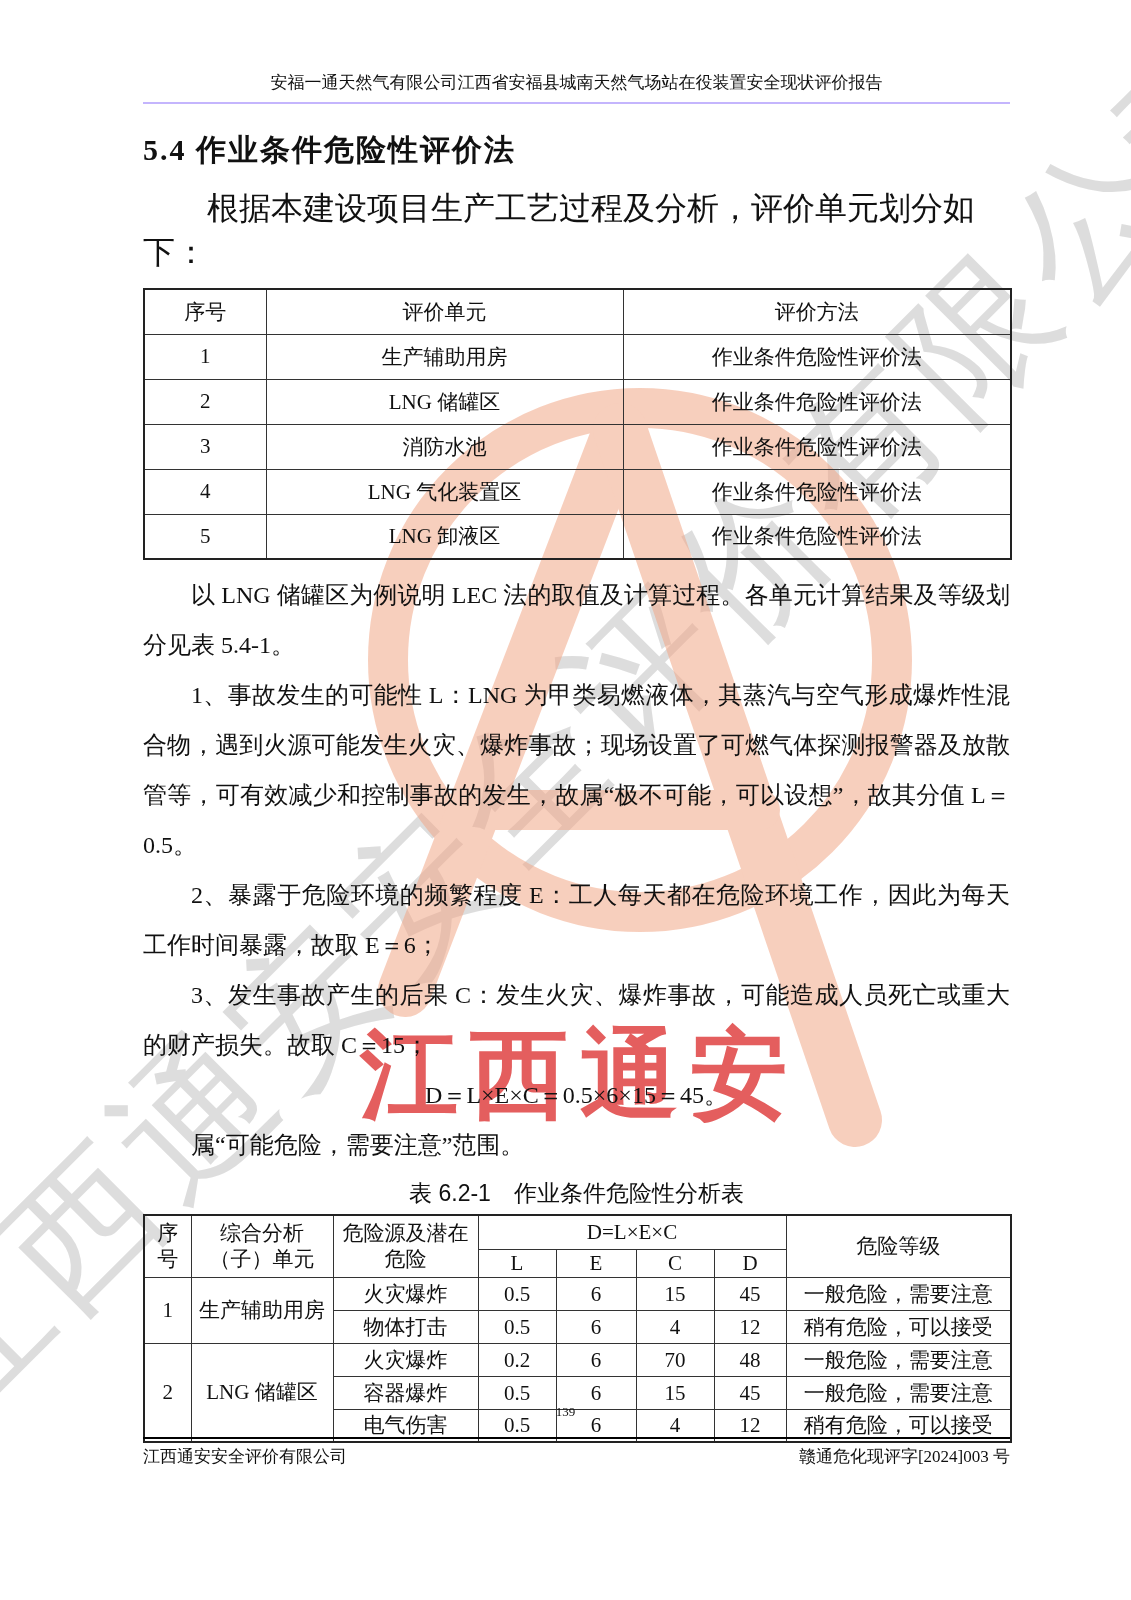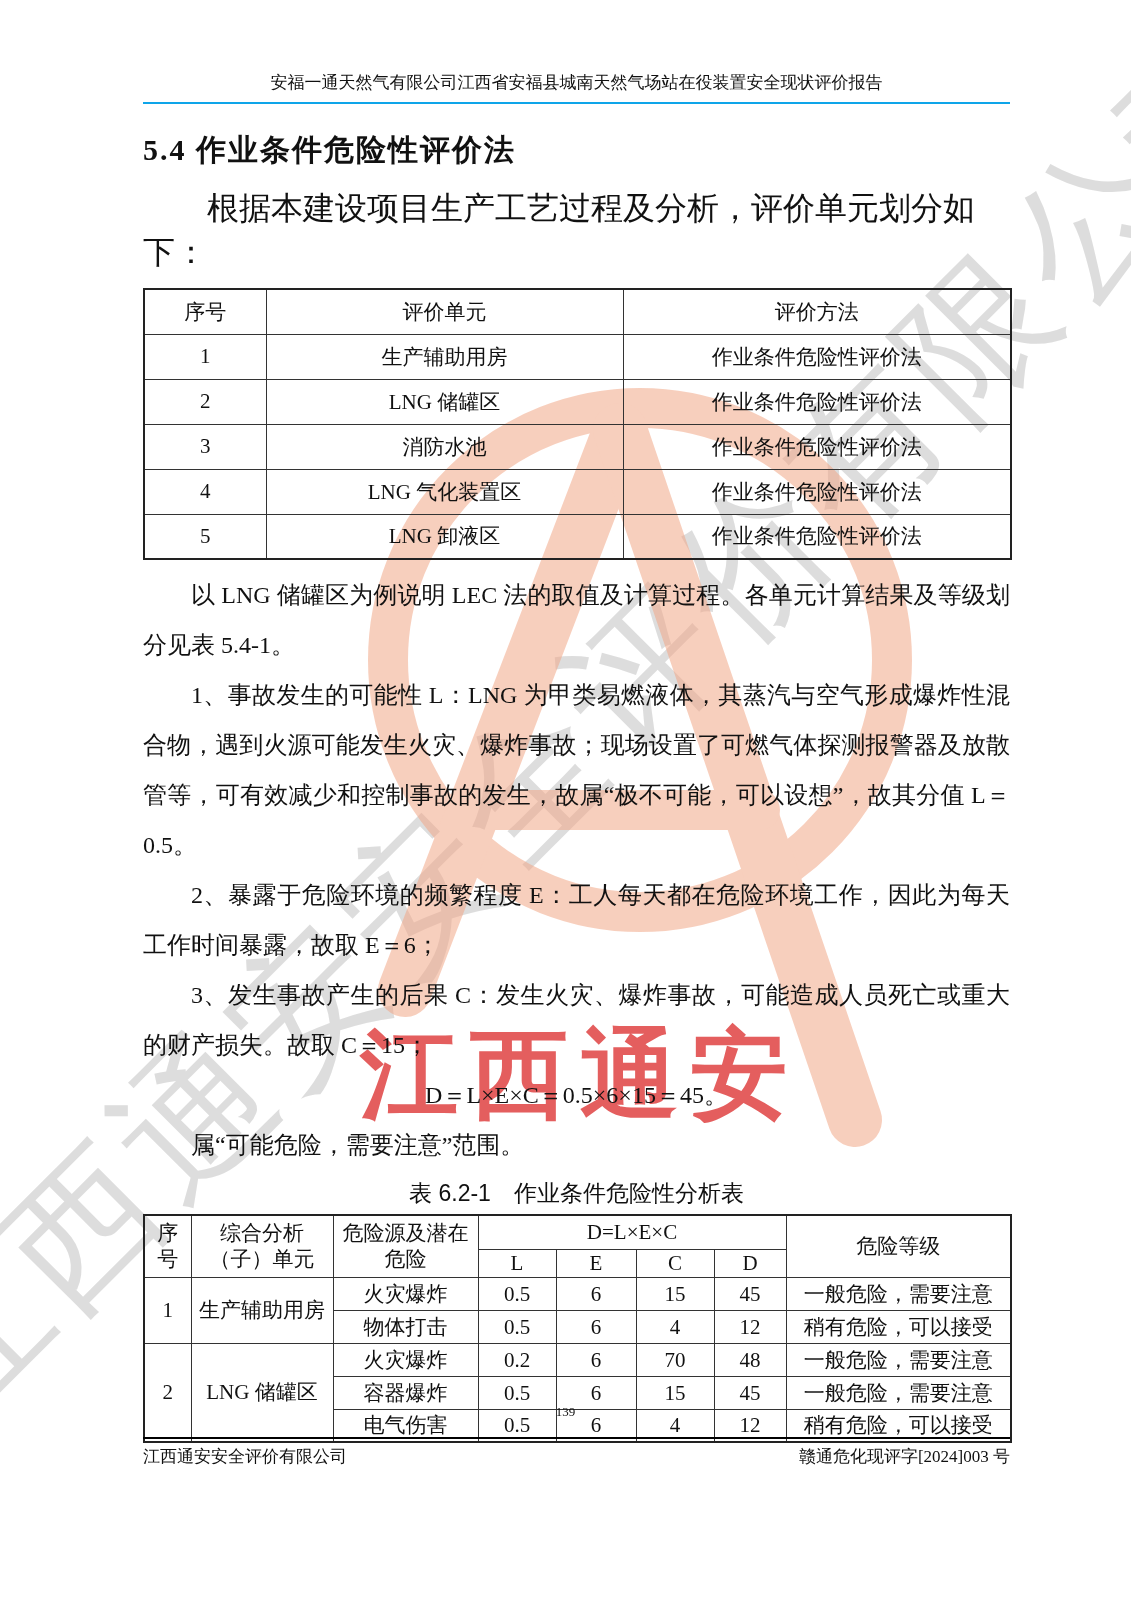--- a/index.html
+++ b/index.html
@@ -30,21 +30,21 @@
     position: absolute; left: 360px; top: 1010px; white-space: nowrap;
     font-size: 98px; font-weight: bold; letter-spacing: 12px;
     color: rgba(222,58,58,0.82);
   }
 
   
   .content { position: relative; z-index: 1; padding: 72px 121px 0 143px; }
 
   .doc-header {
     text-align: center; font-size: 17px; line-height: 22px;
-    padding-bottom: 8px; border-bottom: 2px solid #0ea5e9;
+    padding-bottom: 8px; border-bottom: 2px solid #c4b5fd;
   }
 
   .section-heading {
     margin: 26px 0 0; font-size: 30px; line-height: 40px;
     font-weight: bold; letter-spacing: 2px;
   }
 
   .body { margin: 0; font-size: 24px; line-height: 50px; text-align: justify; font-family: Liberation Serif, serif; }
   .intro { margin: 16px 0 0; font-size: 32px; line-height: 44px; }
   .indent { text-indent: 2em; }

